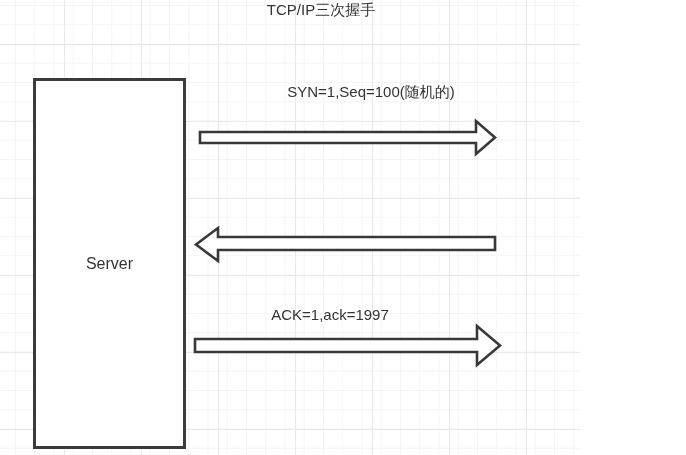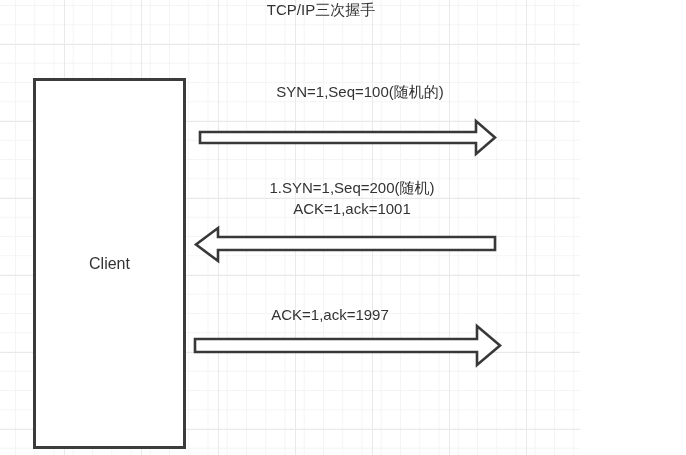--- a/index.html
+++ b/index.html
@@ -56,44 +56,40 @@
   }
   .msg-label {
     position: absolute;
     transform: translateX(-50%);
     font-size: 15px;
     color: #333333;
     white-space: nowrap;
     text-align: center;
     line-height: 21px;
   }
-  .label-syn    { left: 360px; top: 81px; }
+  .label-syn    { left: 371px; top: 81px; }
   .label-synack { left: 352px; top: 177px; }
   .label-ack    { left: 330px; top: 304px; }
 </style>
 </head>
 <body>
 
 <div class="canvas">
 
   <div class="diagram-title">TCP/IP三次握手</div>
 
   <div class="node node-client">
-    <span>Client</span>
+    <span>Server</span>
   </div>
 
 
   <svg class="arrow-layer" viewBox="0 0 686 455">
     <polygon points="200,132 476,132 476,121 495,137.5 476,154 476,143 200,143"></polygon>
     <polygon points="495,237 218,237 218,228 196,244.5 218,261 218,250 495,250"></polygon>
     <polygon points="195,339 477,339 477,326 500,345.5 477,365 477,352 195,352"></polygon>
   </svg>
 
   <div class="msg-label label-syn">SYN=1,Seq=100(随机的)</div>
 
-  <div class="msg-label label-synack">
-    <div>1.SYN=1,Seq=200(随机)</div>
-    <div>ACK=1,ack=1001</div>
-  </div>
 
   <div class="msg-label label-ack">ACK=1,ack=1997</div>
 
 </div>
 
 </body></html>

